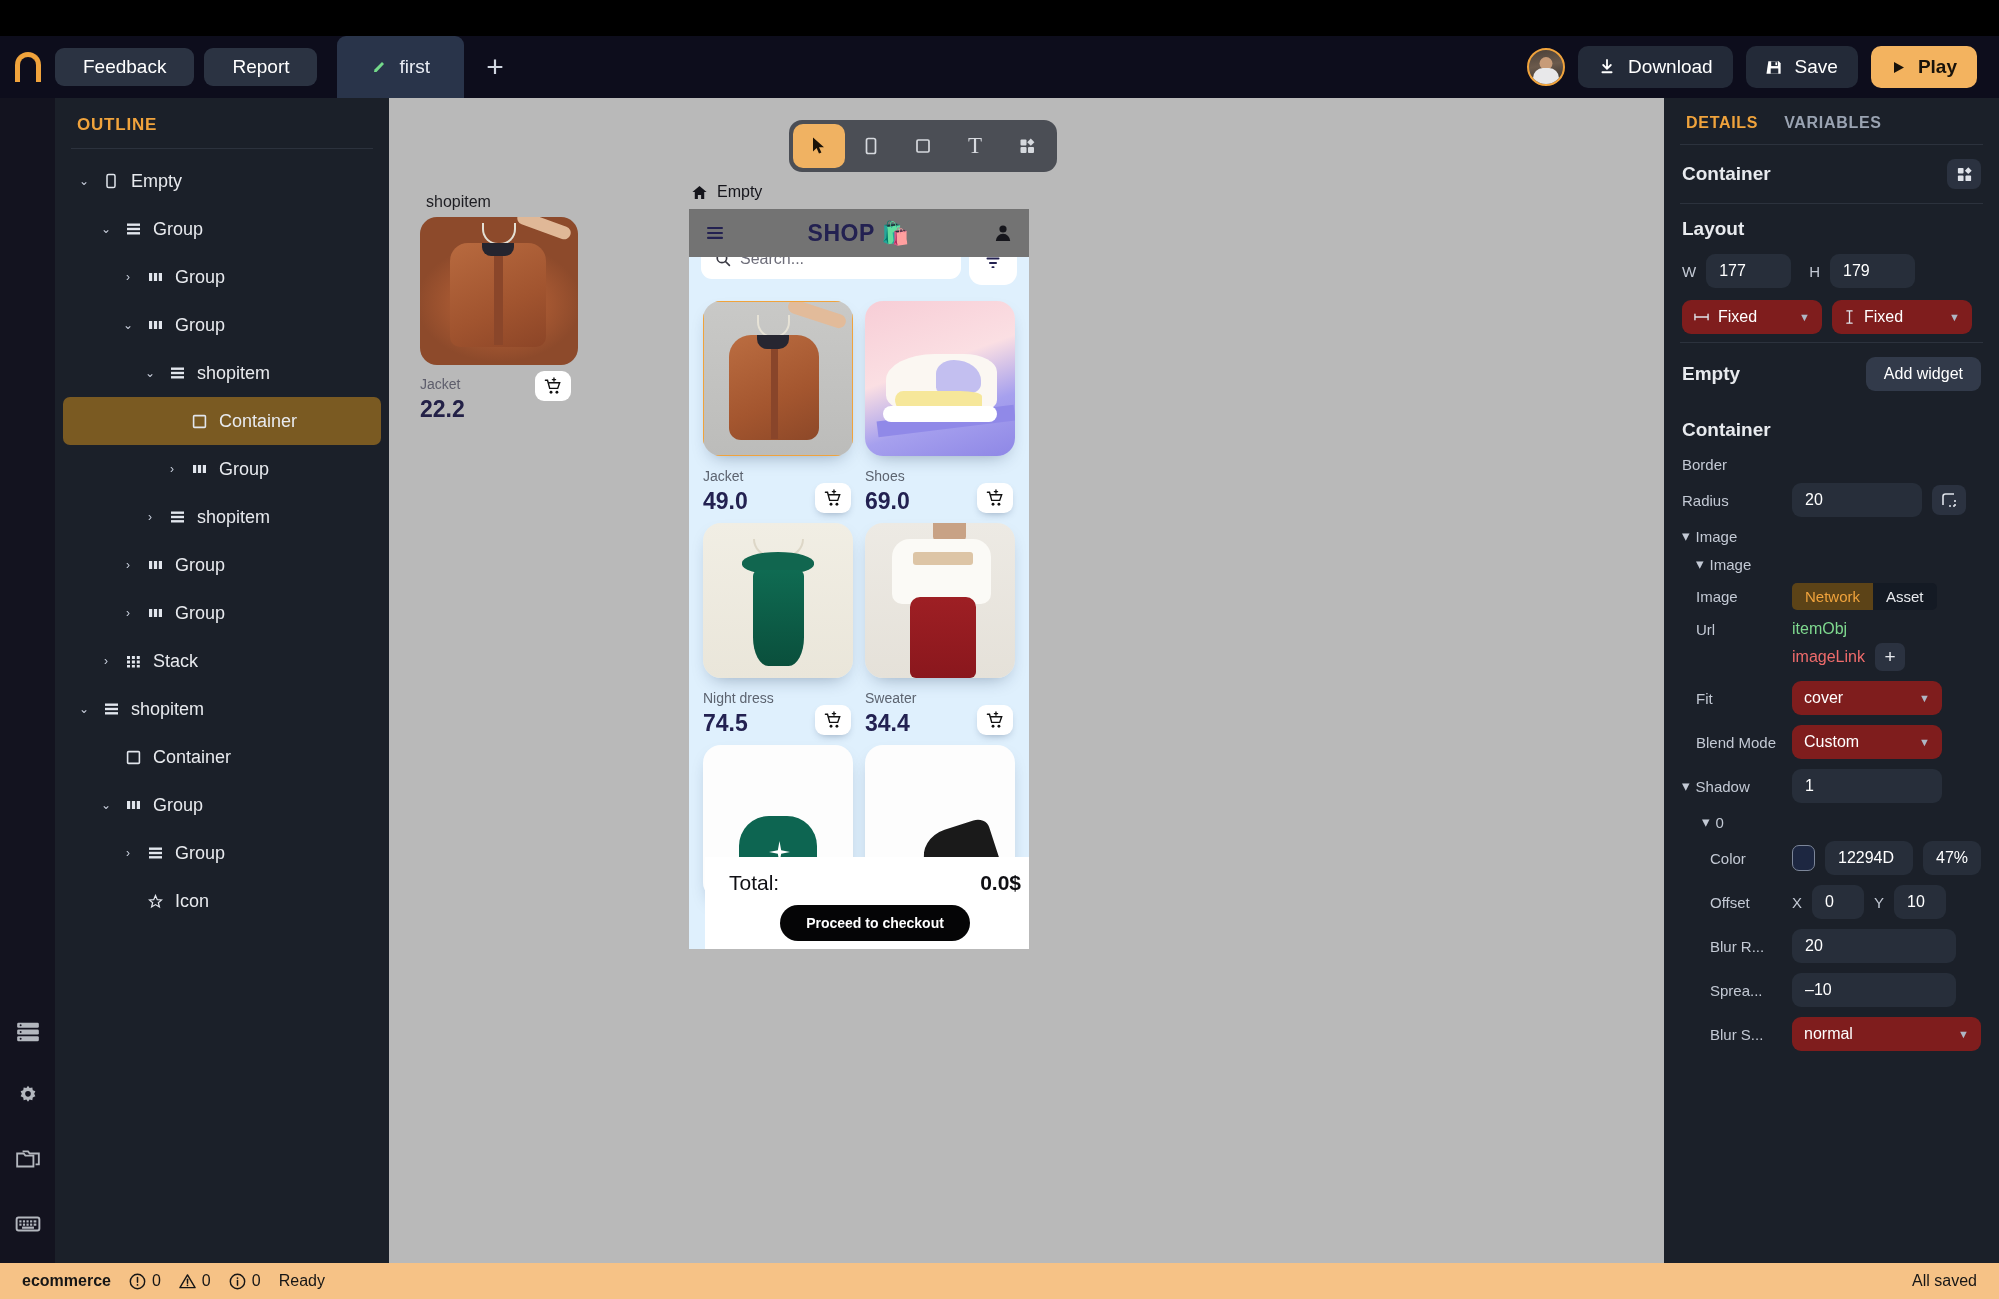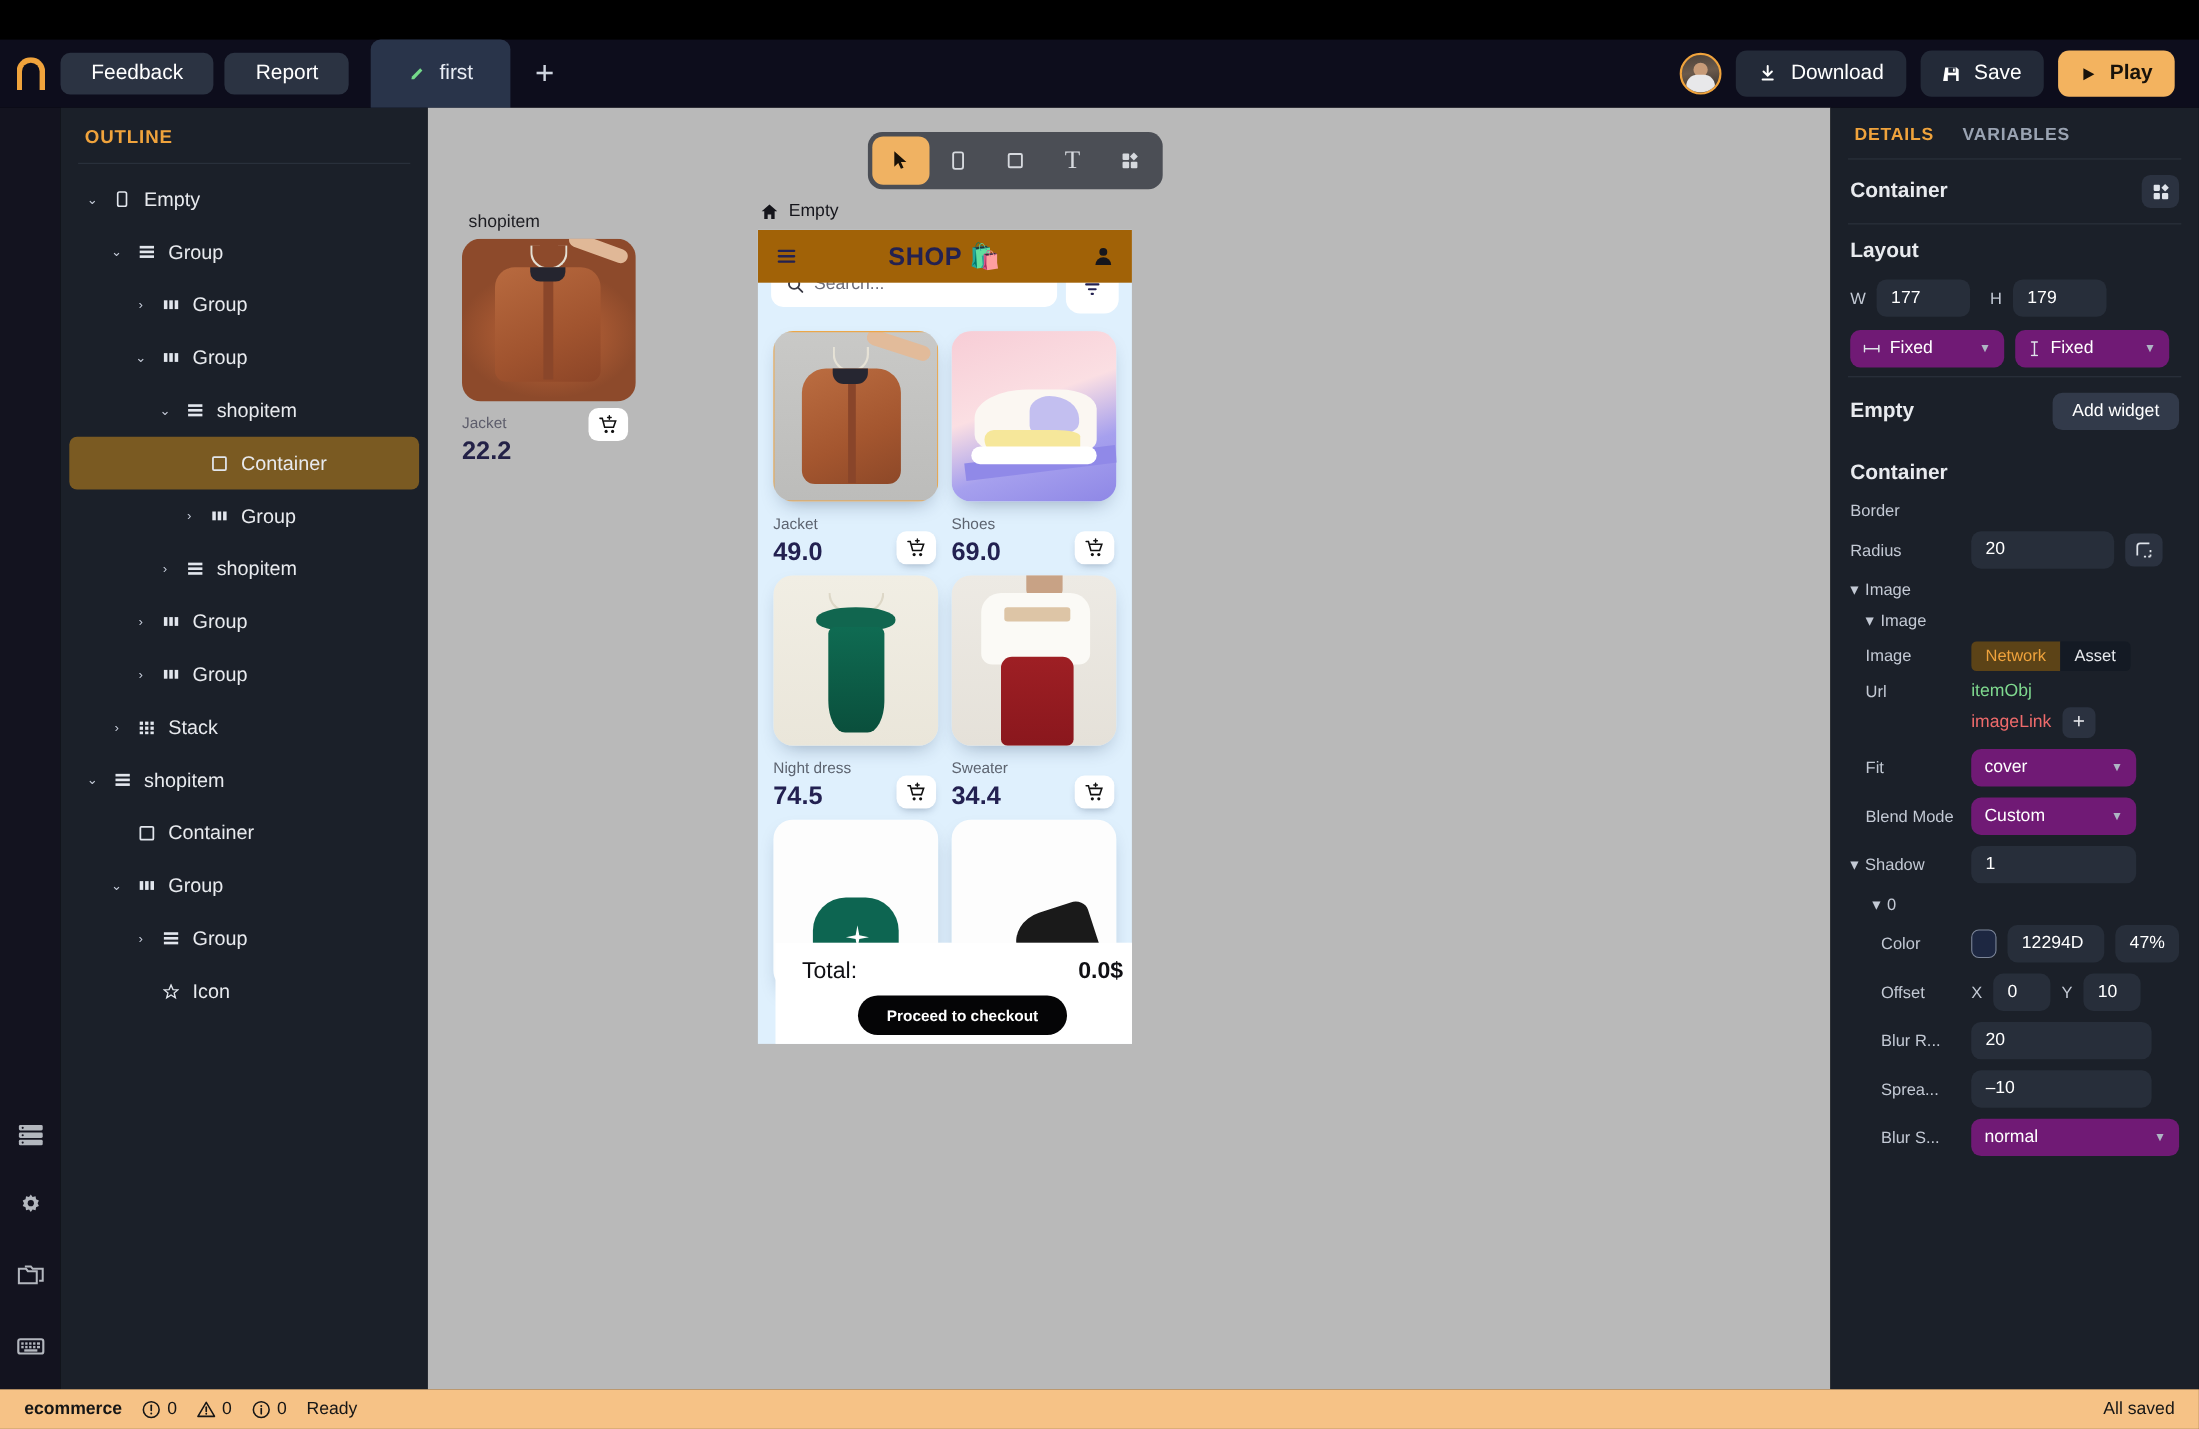--- a/index.html
+++ b/index.html
@@ -132,21 +132,21 @@
   #devwrap { position: absolute; left: 300px; top: 85px; width: 342px; }
   #dev-header {
     display: flex; align-items: center; gap: 9px;
     font-size: 16px; color: #15151b; margin-bottom: 8px; padding-left: 2px;
   }
   #device {
     width: 340px; height: 740px; background: #dff0fd;
     overflow: hidden; position: relative;
   }
   #app-top {
-    height: 48px; background: #a16207; display: flex; align-items: center;
+    height: 48px; background: #737373; display: flex; align-items: center;
     padding: 0 16px; position: relative; z-index: 4;
   }
   #app-title {
     position: absolute; left: 0; right: 0; text-align: center;
     font-size: 23px; font-weight: bold; color: #232151; letter-spacing: .5px;
     pointer-events: none;
   }
   #searchrow {
     position: relative; height: 36px; margin: -6px 12px 0 12px;
     display: flex; gap: 8px; align-items: flex-start; z-index: 1;
@@ -212,21 +212,21 @@
   }
   .sect-title { font-size: 19px; font-weight: bold; padding: 14px 18px 10px 18px; }
   .frow { display: flex; align-items: center; padding: 4px 18px 8px 18px; gap: 10px; }
   .flab { font-size: 15px; color: #c3c9d4; }
   .fin {
     background: #272e3a; border: none; border-radius: 9px; height: 34px;
     color: #fff; font-size: 16px; padding: 0 13px;
     font-family: "Liberation Sans", sans-serif;
   }
   .fsel {
-    background: #701a75; border: none; border-radius: 9px; height: 34px;
+    background: #7f1d1d; border: none; border-radius: 9px; height: 34px;
     color: #fff; font-size: 16px; display: flex; align-items: center;
     gap: 9px; padding: 0 12px; cursor: pointer;
   }
   .chev { font-size: 11px; color: #aeb6c4; margin-left: auto; }
   .prop { display: flex; align-items: center; padding: 5px 18px; gap: 10px; font-size: 15px; }
   .prop .pl { color: #c3c9d4; width: 100px; min-width:100px; }
   .prop .pl.ind1 { padding-left: 14px; }
   .prop .pl.ind2 { padding-left: 28px; }
   .tree-tog { color: #c3c9d4; font-size: 15px; display:flex; align-items:center; gap: 6px; cursor: pointer; }
   .seg { display: flex; border-radius: 5px; overflow: hidden; }

